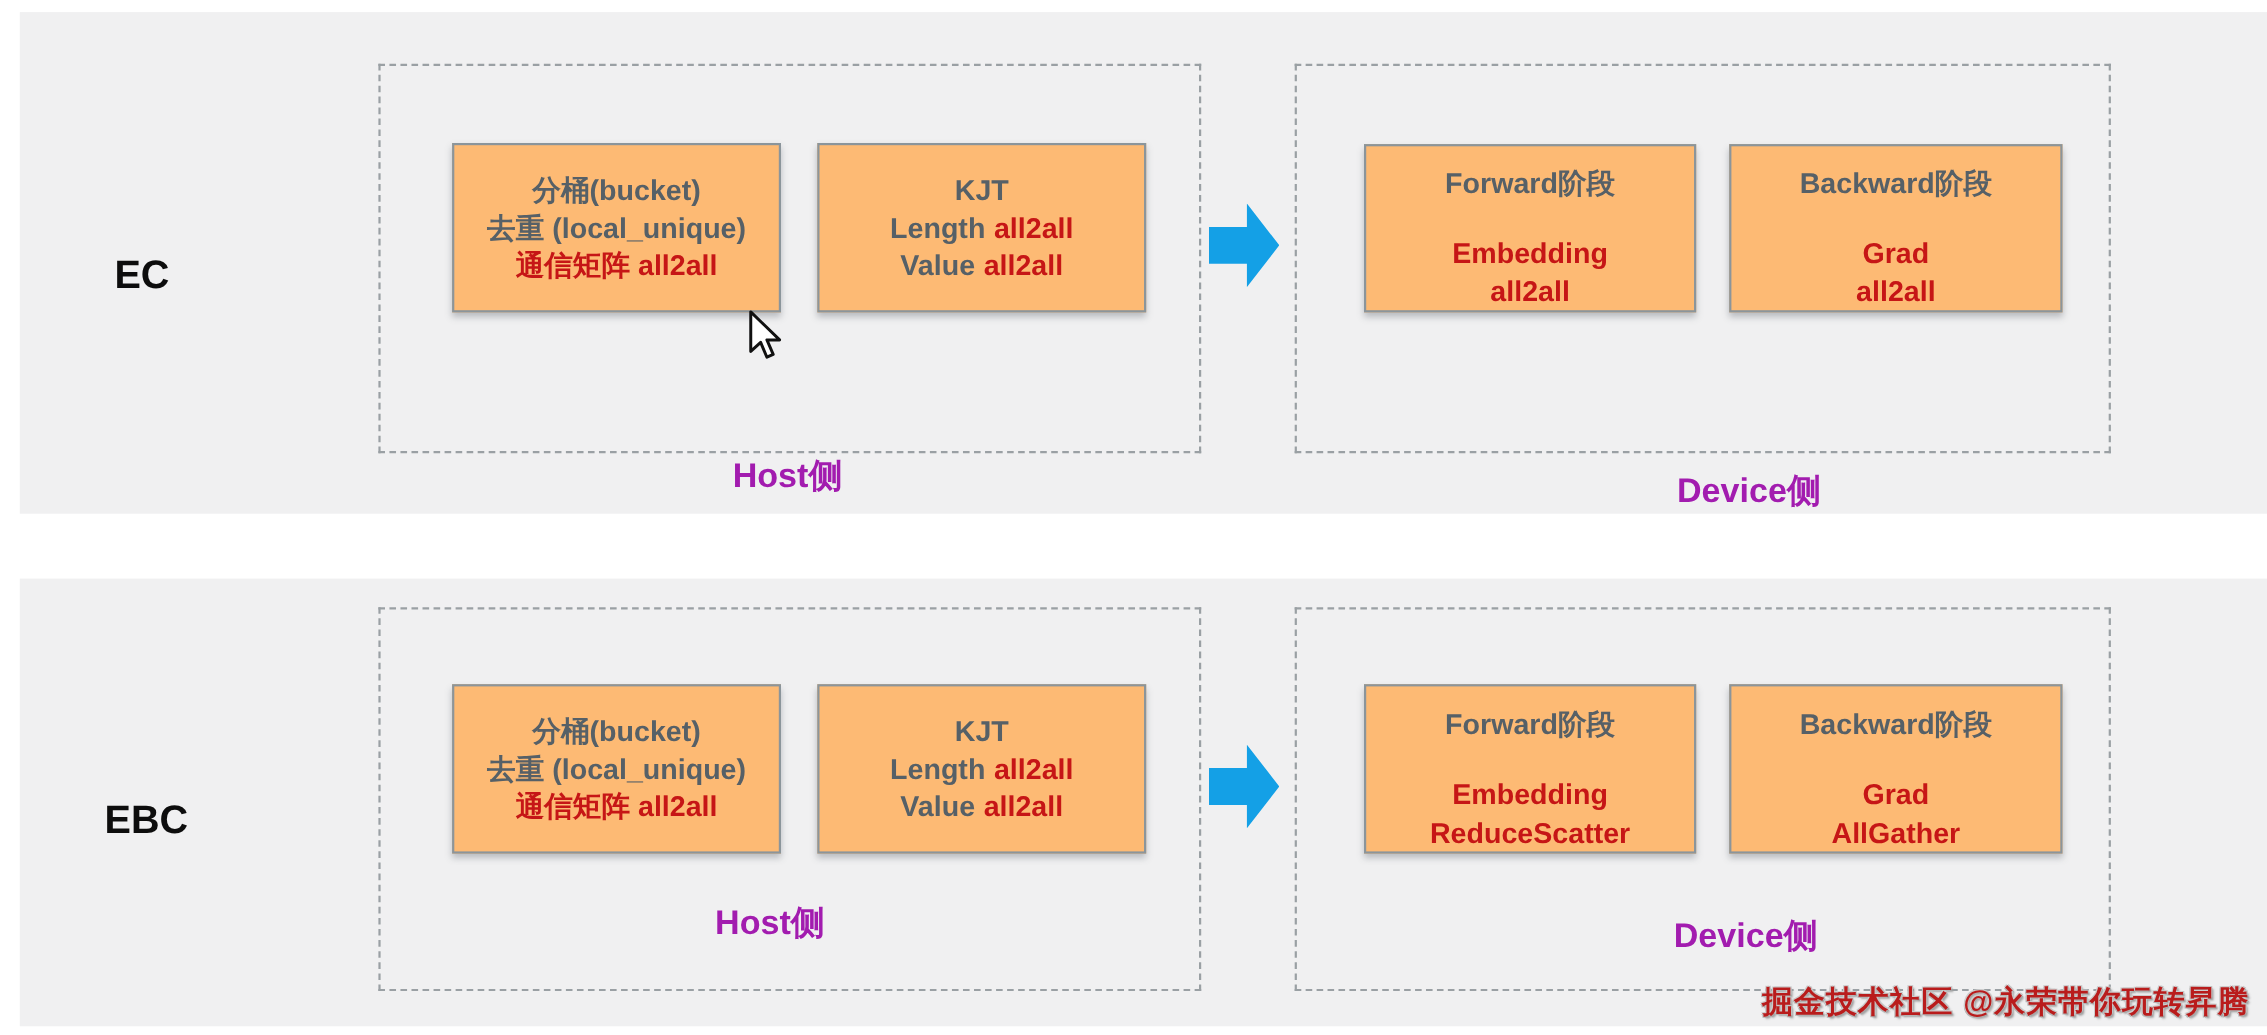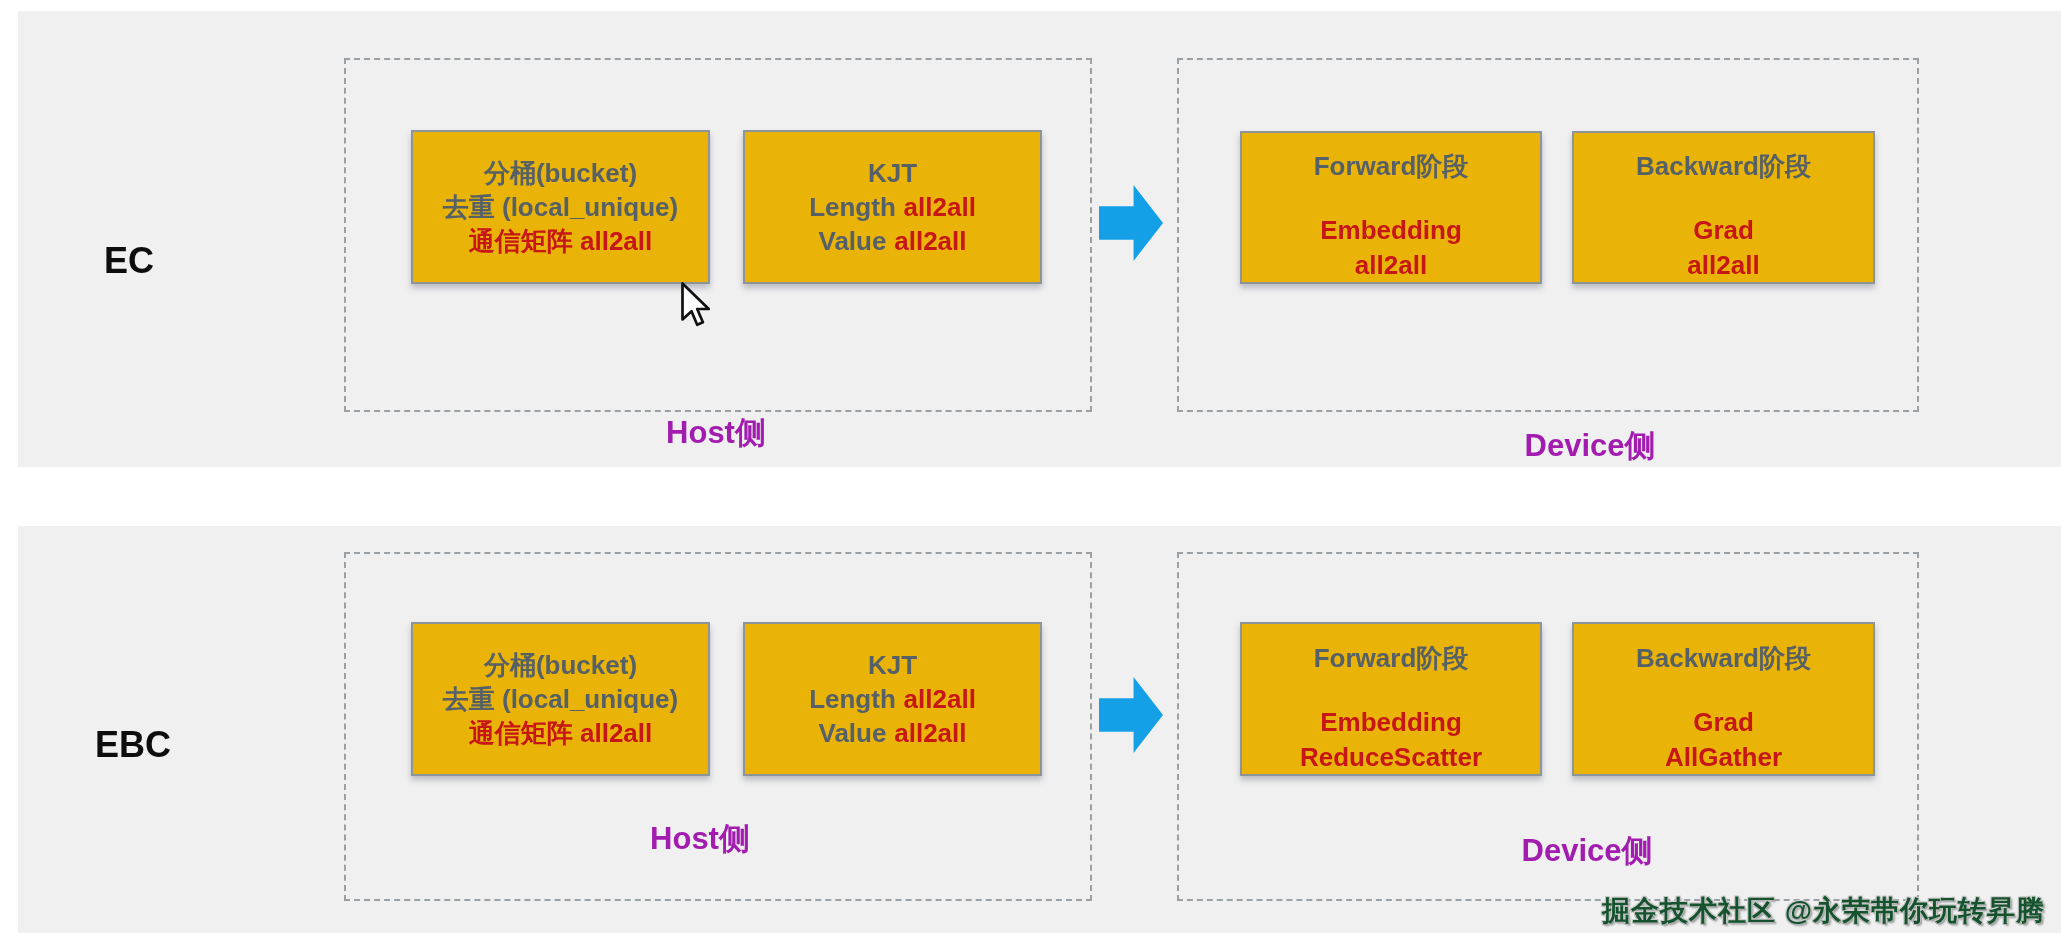--- a/index.html
+++ b/index.html
@@ -12,21 +12,21 @@
   #panel-ec  { top:11px;  height:456px; }
   #panel-ebc { top:526px; height:407px; }
 
   .dashed { position:absolute; border:2px dashed #9aa0a4; }
   #ec-host-dashed    { left:344px;  top:58px;  width:744px; height:350px; }
   #ec-device-dashed  { left:1177px; top:58px;  width:738px; height:350px; }
   #ebc-host-dashed   { left:344px;  top:552px; width:744px; height:345px; }
   #ebc-device-dashed { left:1177px; top:552px; width:738px; height:345px; }
 
   .bluebox {
-    position:absolute; background:#eab308;
+    position:absolute; background:#fdba74;
     border:2px solid #8b959b;
     box-shadow:0 4px 6px rgba(80,90,100,0.35);
     display:flex; flex-direction:column; align-items:center; justify-content:center;
     text-align:center; font-weight:700; font-size:26px; color:#566067; line-height:1.32;
     box-sizing:border-box;
   }
   #ec-bucket   { left:411px;  top:130px; width:299px; height:154px; }
   #ec-kjt      { left:743px;  top:130px; width:299px; height:154px; }
   #ec-forward  { left:1240px; top:131px; width:302px; height:153px; }
   #ec-backward { left:1572px; top:131px; width:303px; height:153px; }
@@ -34,21 +34,21 @@
   #ebc-kjt      { left:743px;  top:622px; width:299px; height:154px; }
   #ebc-forward  { left:1240px; top:622px; width:302px; height:154px; }
   #ebc-backward { left:1572px; top:622px; width:303px; height:154px; }
 
   .stage-box { justify-content:flex-end; padding-top:16px; }
   .stage-title { margin-bottom:30px; }
   .red { color:#c61616; }
   .kjt-line .lbl { margin-right:0.3em; }
 
   .row-label { position:absolute; font-size:36px; font-weight:700; color:#0d0d0d; }
-  #ec-label  { left:104px; top:229px;margin-top:11px; }
+  #ec-label  { left:104px; top:229px; }
   #ebc-label { left:95px;  top:724px; }
 
   .side-label {
     position:absolute; transform:translateX(-50%);
     font-size:31px; font-weight:700; color:#a21caf; white-space:nowrap;
   }
   #ec-host-label    { left:716px;  top:412px; }
   #ec-device-label  { left:1590px; top:425px; }
   #ebc-host-label   { left:700px;  top:818px; }
   #ebc-device-label { left:1587px; top:830px; }
@@ -56,21 +56,21 @@
   .flow-arrow {
     position:absolute; width:64px; height:76px; background:#14a0e6;
     clip-path:polygon(0 28%, 54% 28%, 54% 0, 100% 50%, 54% 100%, 54% 72%, 0 72%);
   }
   #ec-arrow  { left:1099px; top:185px; }
   #ebc-arrow { left:1099px; top:677px; }
 
   #watermark {
     position:absolute; right:16px; top:892px;
     font-size:28px; font-weight:700; letter-spacing:1px; white-space:nowrap;
-    color:#14532d;
+    color:#b91c1c;
     text-shadow:-1px -1px 0 #cccccc, 1px -1px 0 #c4c4c4,
                 -1px 1px 0 #b5b5b5, 1px 1px 0 #a6a6a6, 2px 2px 2px #9e9e9e;
     z-index:5;
   }
   #cursor { position:absolute; left:678px; top:282px; z-index:6; }
 </style>
 </head>
 <body>
 
 <div id="stage">

